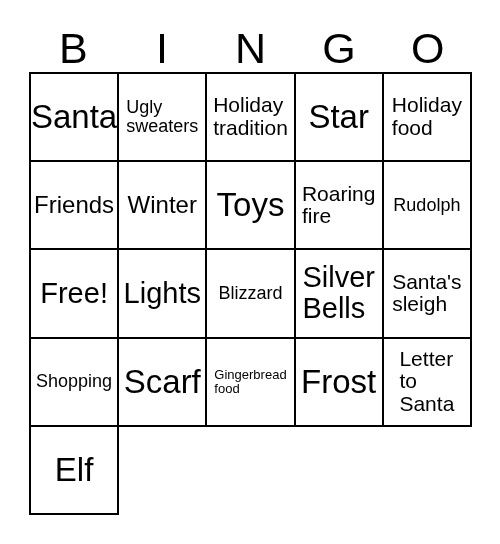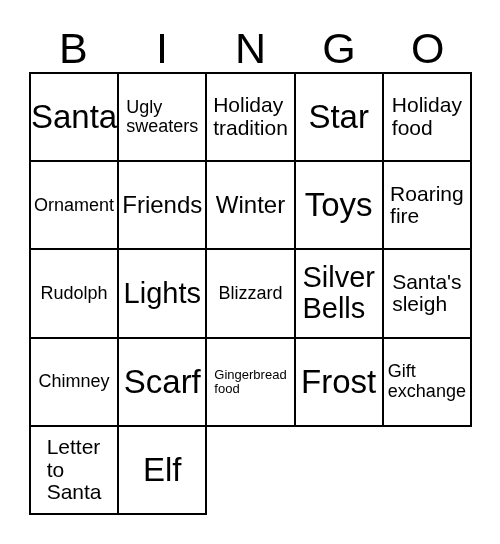--- a/index.html
+++ b/index.html
@@ -113,69 +113,65 @@
         <span class="cell-text">Holiday
 tradition</span>
       </div>
       <div class="cell fs-xxl">
         <span class="cell-text">Star</span>
       </div>
       <div class="cell fs-m">
         <span class="cell-text">Holiday
 food</span>
       </div>
-      <div class="cell fs-s">
-        <span class="cell-text">Ornament</span>
-      </div>
       <div class="cell fs-l">
         <span class="cell-text">Friends</span>
       </div>
       <div class="cell fs-l">
         <span class="cell-text">Winter</span>
       </div>
       <div class="cell fs-xxl">
         <span class="cell-text">Toys</span>
       </div>
       <div class="cell fs-m">
         <span class="cell-text">Roaring
 fire</span>
       </div>
       <div class="cell fs-s">
         <span class="cell-text">Rudolph</span>
       </div>
       <div class="cell fs-xl">
+        <span class="cell-text">Free!</span>
+      </div>
+      <div class="cell fs-xl">
         <span class="cell-text">Lights</span>
       </div>
       <div class="cell fs-s">
         <span class="cell-text">Blizzard</span>
       </div>
       <div class="cell fs-xl">
         <span class="cell-text">Silver
 Bells</span>
       </div>
       <div class="cell fs-m">
         <span class="cell-text">Santa's
 sleigh</span>
       </div>
       <div class="cell fs-s">
-        <span class="cell-text">Chimney</span>
+        <span class="cell-text">Shopping</span>
       </div>
       <div class="cell fs-xxl">
         <span class="cell-text">Scarf</span>
       </div>
       <div class="cell fs-xxs">
         <span class="cell-text">Gingerbread
 food</span>
       </div>
       <div class="cell fs-xxl">
         <span class="cell-text">Frost</span>
-      </div>
-      <div class="cell fs-s">
-        <span class="cell-text">Gift
-exchange</span>
       </div>
       <div class="cell fs-m">
         <span class="cell-text">Letter
 to
 Santa</span>
       </div>
       <div class="cell fs-xxl">
         <span class="cell-text">Elf</span>
       </div>
     </div>

